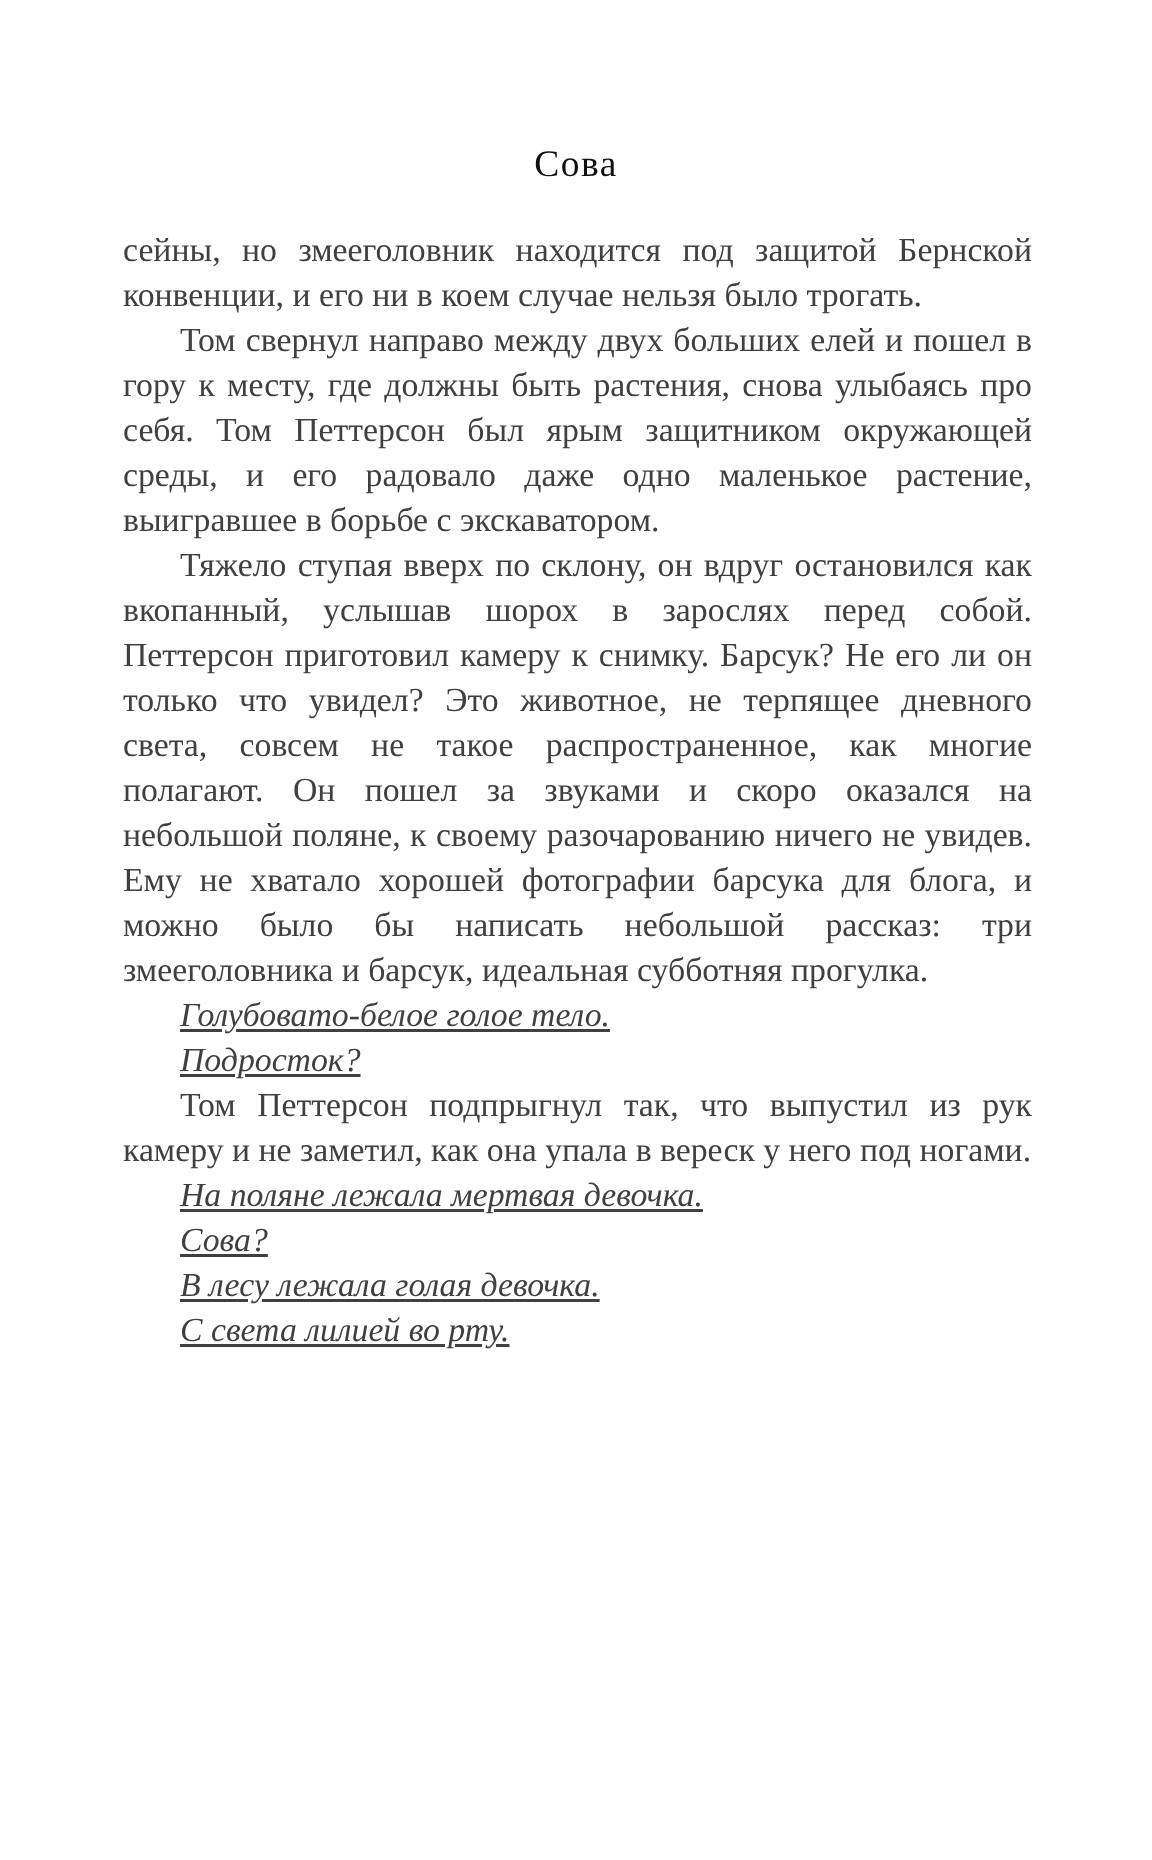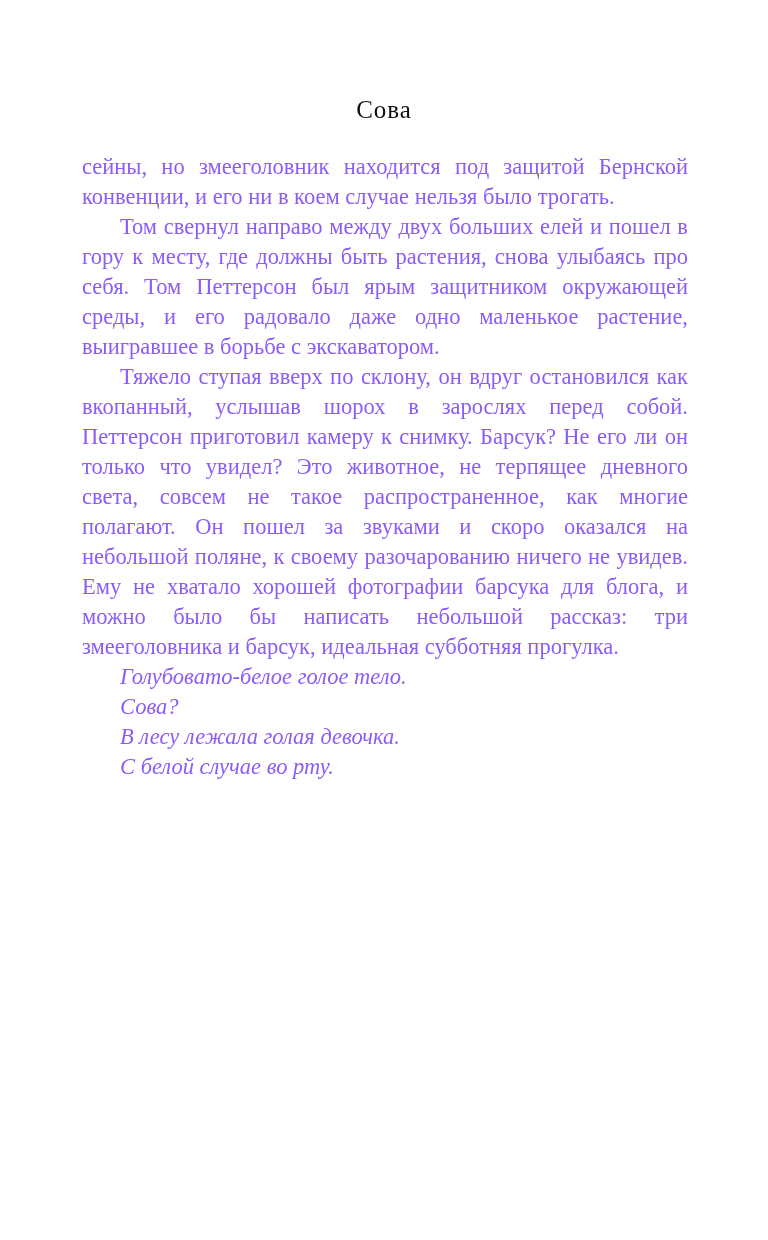--- a/index.html
+++ b/index.html
@@ -29,31 +29,32 @@
   .text-block {
     position: absolute;
     top: 152px;
     left: 82px;
     width: 606px;
     font-size: 22.5px;
     line-height: 30px;
     text-align: justify;
     hyphens: auto;
     -webkit-hyphens: auto;
-    color: #8b5cf6;
+    color: #404040;
   }
   .text-block p {
     margin: 0;
     padding: 0;
   }
   .indent {
     text-indent: 38px;
   }
   .italic {
     font-style: italic;
+    text-decoration: underline;
   }
   .page-number {
     position: absolute;
     top: 1118px;
     left: 0;
     width: 768px;
     text-align: center;
     font-size: 16px;
     letter-spacing: 5px;
     color: #111111;
@@ -64,20 +65,23 @@
 
 <div class="page">
 
   <div class="chapter-title">Сова</div>
 
   <div class="text-block">
     <p>сейны, но змееголовник находится под защитой Бернской конвенции, и его ни в коем случае нельзя было трогать.</p>
     <p class="indent">Том свернул направо между двух больших елей и пошел в гору к месту, где должны быть растения, снова улыбаясь про себя. Том Петтерсон был ярым защитником окружающей среды, и его радовало даже одно маленькое растение, выигравшее в борьбе с экскаватором.</p>
     <p class="indent">Тяжело ступая вверх по склону, он вдруг остановился как вкопанный, услышав шорох в зарослях перед собой. Петтерсон приготовил камеру к снимку. Барсук? Не его ли он только что увидел? Это животное, не терпящее дневного света, совсем не такое распространенное, как многие полагают. Он пошел за звуками и скоро оказался на небольшой поляне, к своему разочарованию ничего не увидев. Ему не хватало хорошей фотографии барсука для блога, и можно было бы написать небольшой рассказ: три змееголовника и барсук, идеальная субботняя прогулка.</p>
     <p class="indent italic">Голубовато-белое голое тело.</p>
+    <p class="indent italic">Подросток?</p>
+    <p class="indent">Том Петтерсон подпрыгнул так, что выпустил из рук камеру и не заметил, как она упала в вереск у него под ногами.</p>
+    <p class="indent italic">На поляне лежала мертвая девочка.</p>
     <p class="indent italic">Сова?</p>
     <p class="indent italic">В лесу лежала голая девочка.</p>
-    <p class="indent italic">С белой случае во рту.</p>
+    <p class="indent italic">С света лилией во рту.</p>
   </div>
 
   <div class="page-number">15</div>
 
 </div>
 
 </body></html>

